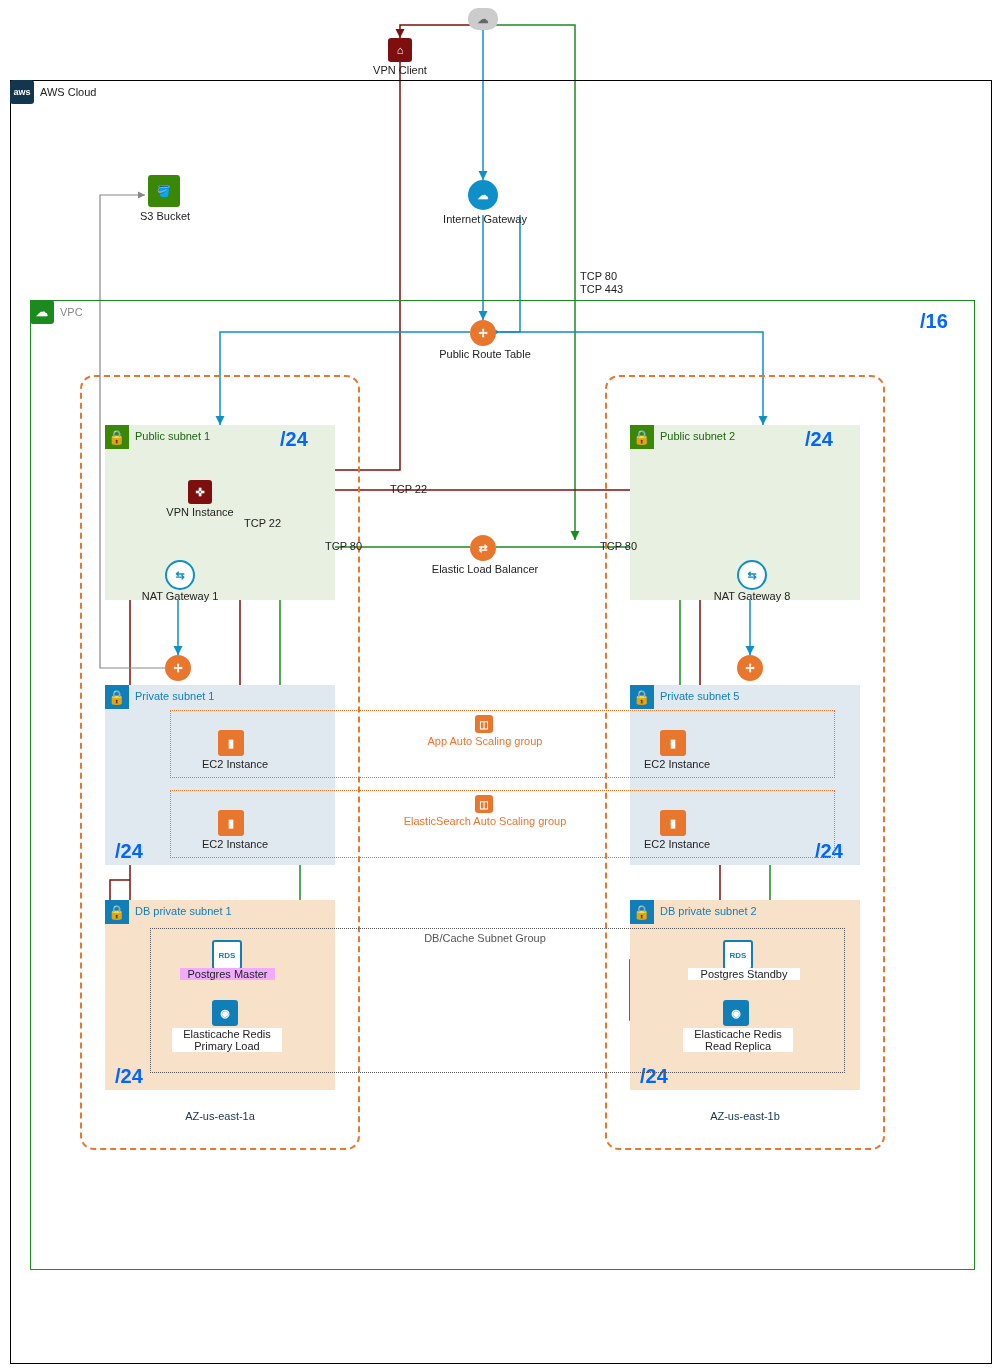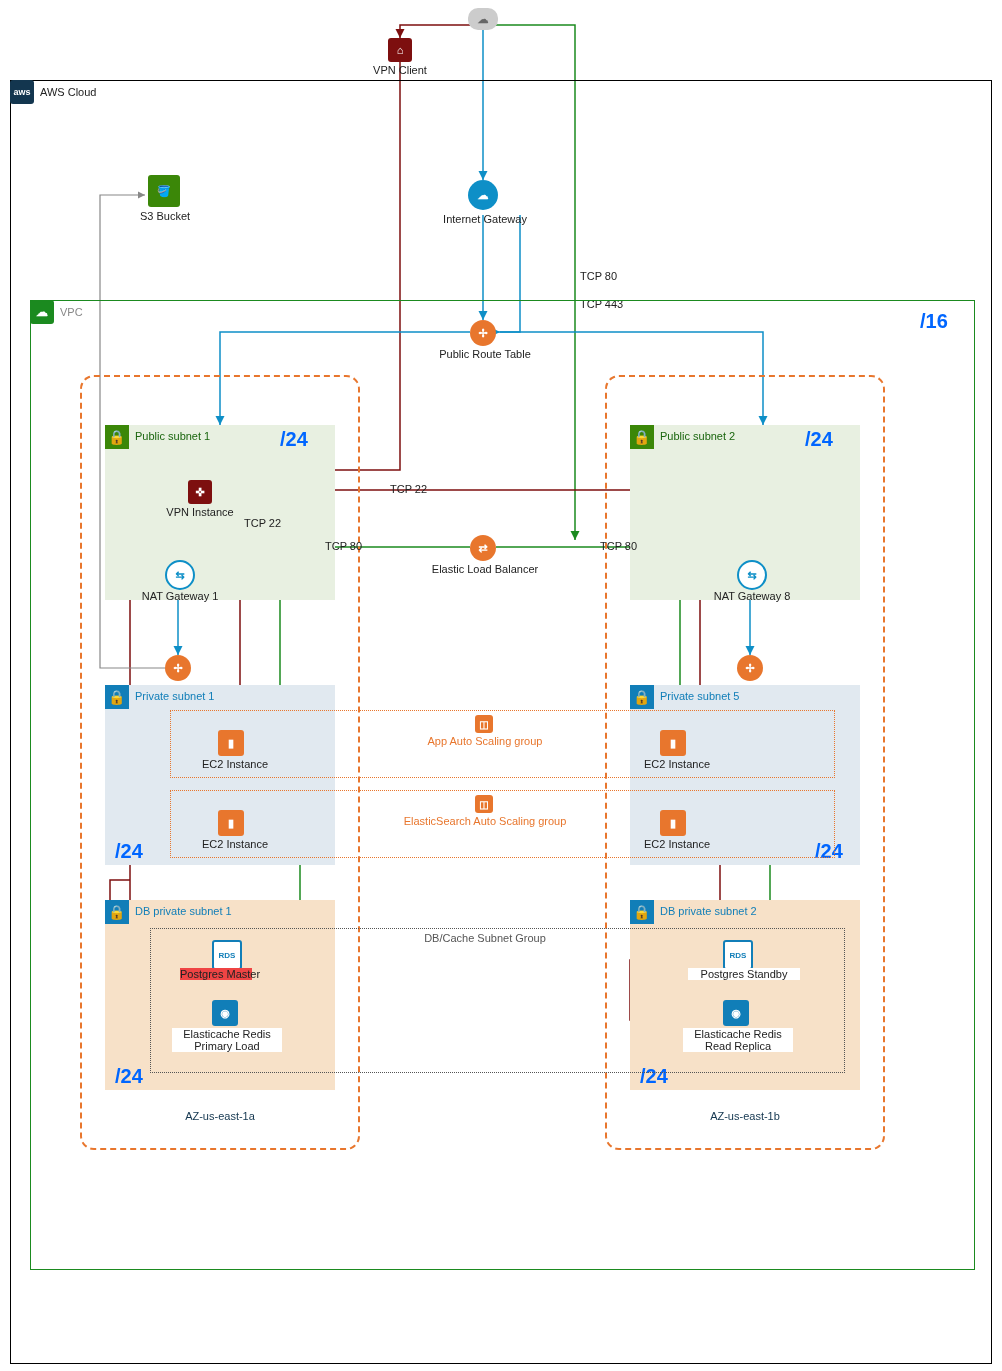--- a/index.html
+++ b/index.html
@@ -87,21 +87,21 @@
 <div class="icon" style="left:10px;top:80px;width:24px;height:24px;background:#13364f;font-size:9px">aws</div>
 <div class="lbl" style="left:40px;top:86px">AWS Cloud</div>
 
 <div class="icon" style="left:148px;top:175px;width:32px;height:32px;background:#3b8708">🪣</div>
 <div class="lbl center" style="left:135px;top:210px;width:60px">S3 Bucket</div>
 
 <div class="icon circ" style="left:468px;top:180px;width:30px;height:30px;background:#0e8fc7">☁</div>
 <div class="lbl center" style="left:435px;top:213px;width:100px">Internet Gateway</div>
 
 <div class="lbl" style="left:580px;top:270px">TCP 80</div>
-<div class="lbl" style="left:580px;top:298px">TCP 443</div>
+<div class="lbl" style="left:580px;top:283px">TCP 443</div>
 
 <div class="box" style="left:30px;top:300px;width:945px;height:970px;border:1px solid #1b8a1f"></div>
 <div class="icon" style="left:30px;top:300px;width:24px;height:24px;background:#1b8a1f;font-size:12px">☁</div>
 <div class="lbl" style="left:60px;top:306px;color:#888">VPC</div>
 <div class="lbl cidr" style="left:920px;top:310px">/16</div>
 
 <div class="icon circ" style="left:470px;top:320px;width:26px;height:26px;background:#e8762d">✢</div>
 <div class="lbl center" style="left:430px;top:348px;width:110px">Public Route Table</div>
 
 <div class="box dashed" style="left:80px;top:375px;width:280px;height:775px;border:2px dashed #e8762d;border-radius:14px"></div>
@@ -173,21 +173,21 @@
 
 <div class="box" style="left:630px;top:900px;width:230px;height:190px;background:#f7e1c8"></div>
 <div class="subnet-hdr" style="left:630px;top:900px;background:#117eb8">🔒</div>
 <div class="lbl" style="left:660px;top:905px;color:#117eb8">DB private subnet 2</div>
 <div class="lbl cidr" style="left:640px;top:1065px">/24</div>
 
 <div class="box dotted" style="left:150px;top:928px;width:695px;height:145px;border:1px dotted #555"></div>
 <div class="lbl center" style="left:415px;top:932px;width:140px;color:#555">DB/Cache Subnet Group</div>
 
 <div class="icon" style="left:212px;top:940px;width:26px;height:26px;background:#fff;border:2px solid #117eb8;color:#117eb8;font-size:8px">RDS</div>
-<div class="lbl center" style="left:180px;top:968px;width:72px;background:#ef4444">Postgres Master</div>
+<div class="lbl center" style="left:180px;top:968px;width:95px;background:#f0abfc">Postgres Master</div>
 <div class="icon" style="left:212px;top:1000px;width:26px;height:26px;background:#117eb8">◉</div>
 <div class="lbl center" style="left:172px;top:1028px;width:110px;background:#fff">Elasticache Redis</div>
 <div class="lbl center" style="left:172px;top:1040px;width:110px;background:#fff">Primary Load</div>
 
 <div class="icon" style="left:723px;top:940px;width:26px;height:26px;background:#fff;border:2px solid #117eb8;color:#117eb8;font-size:8px">RDS</div>
 <div class="lbl center" style="left:688px;top:968px;width:112px;background:#fff">Postgres Standby</div>
 <div class="icon" style="left:723px;top:1000px;width:26px;height:26px;background:#117eb8">◉</div>
 <div class="lbl center" style="left:683px;top:1028px;width:110px;background:#fff">Elasticache Redis</div>
 <div class="lbl center" style="left:683px;top:1040px;width:110px;background:#fff">Read Replica</div>
 

